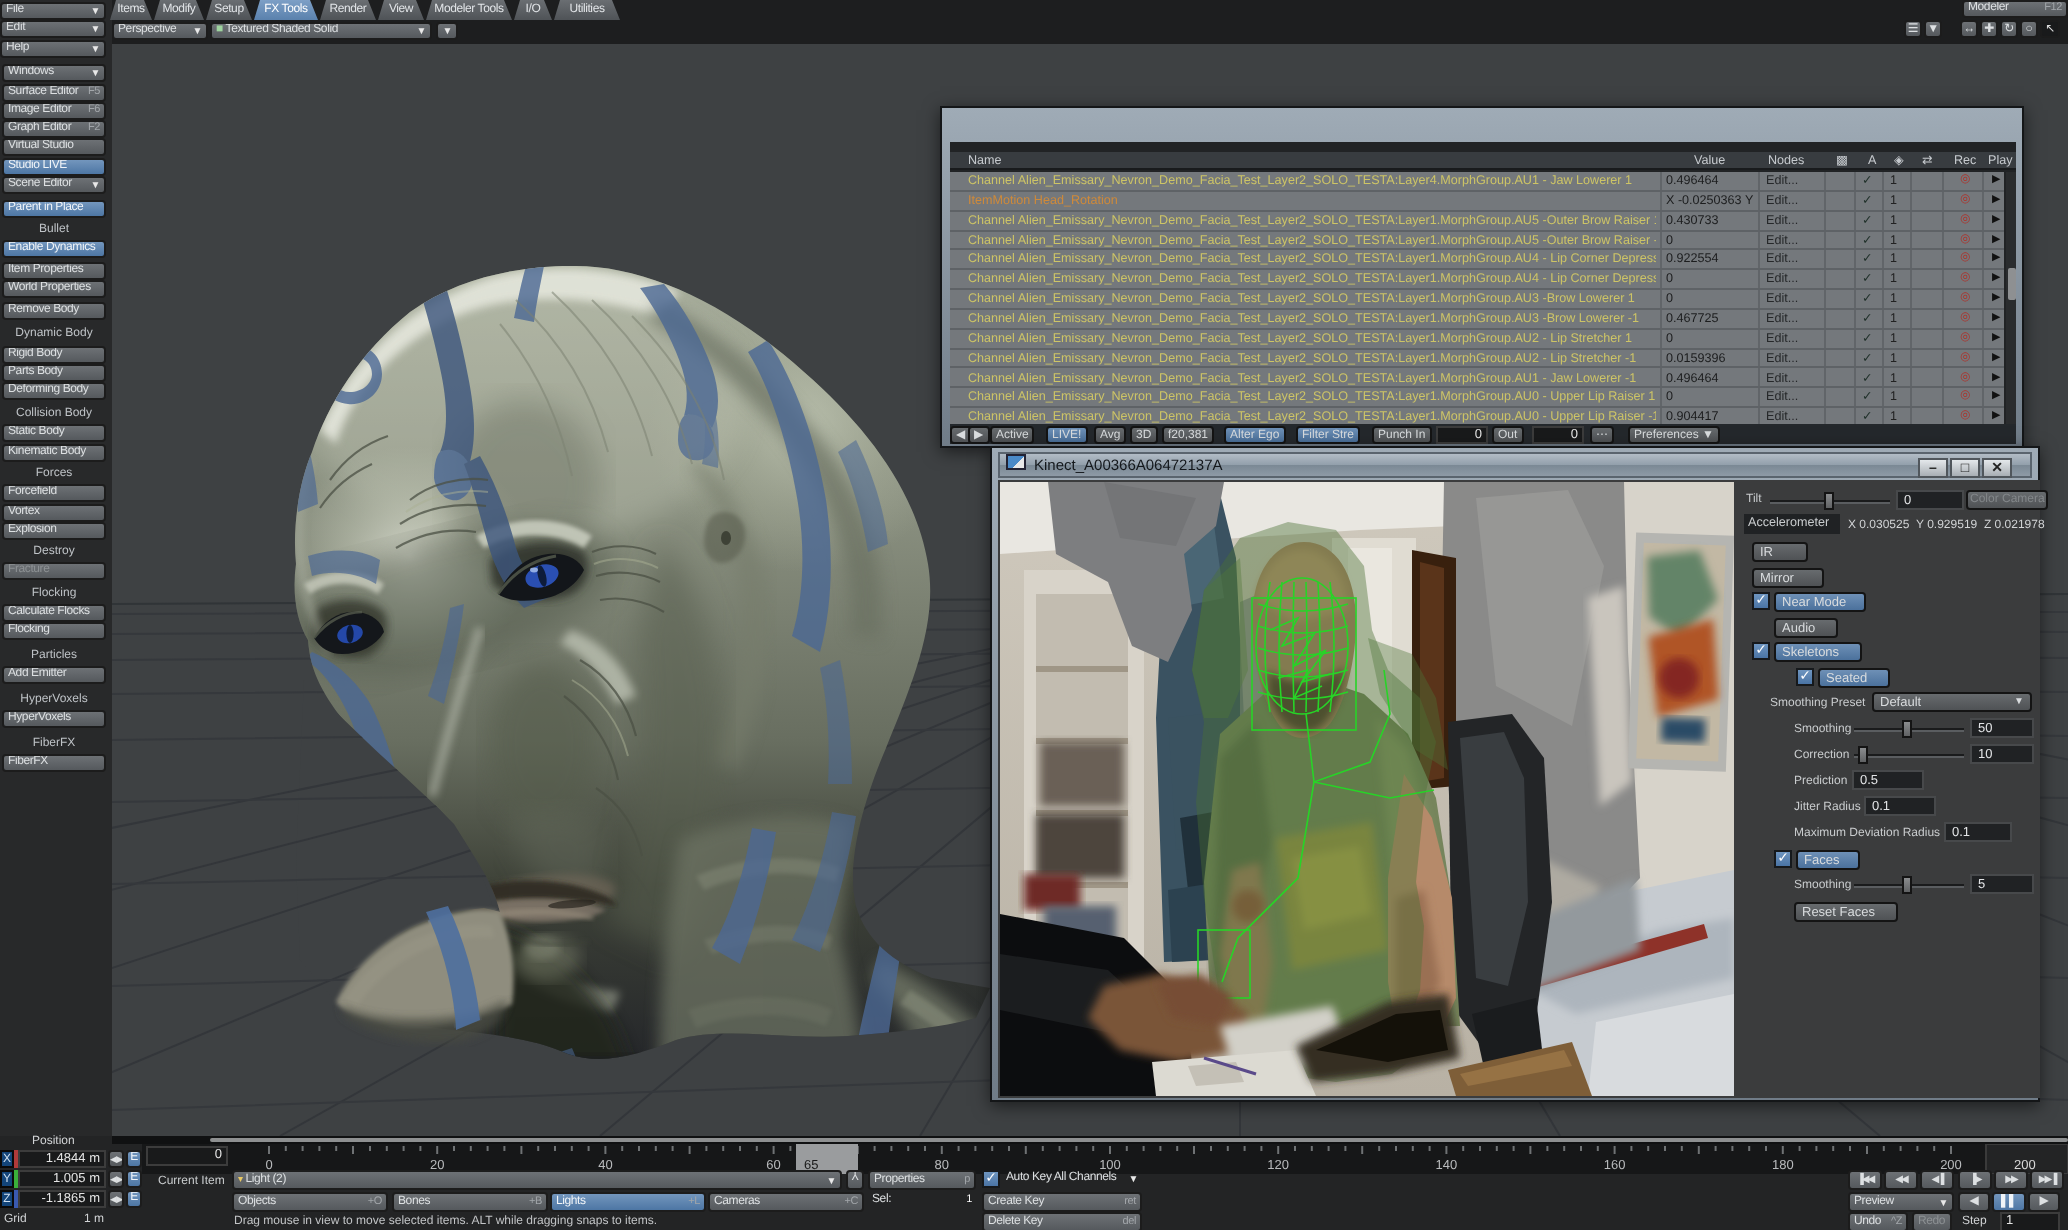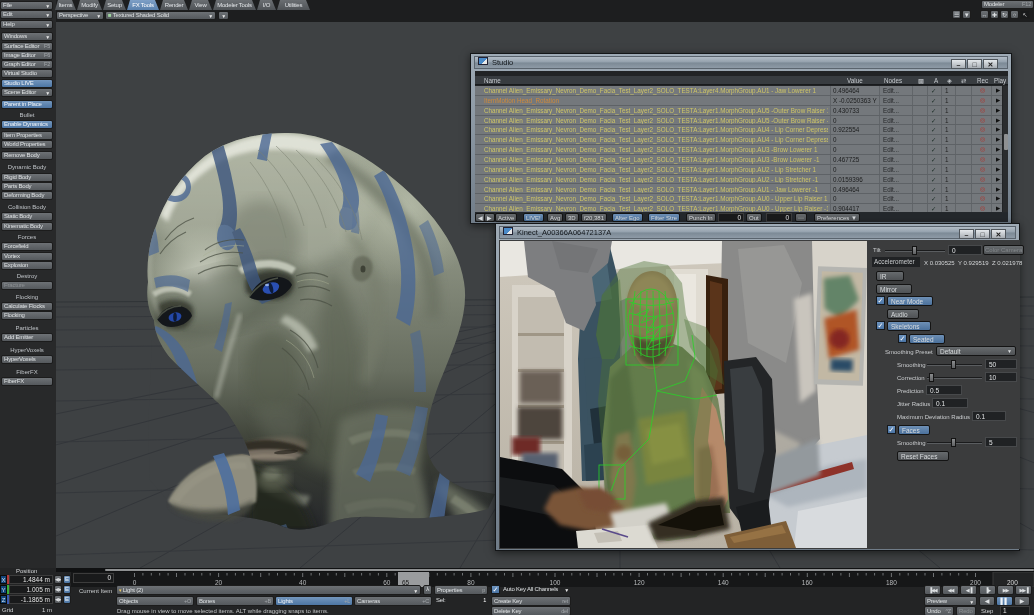--- a/index.html
+++ b/index.html
@@ -472,21 +472,20 @@
 <div class="btn blue" style="left:996px;top:27.5px;width:17px;height:10px;padding:0;text-align:center;line-height:9px;">▌▌</div>
 <div class="btn" style="left:1014px;top:27.5px;width:16px;height:10px;padding:0;text-align:center;line-height:9px;">▶</div>
 <div class="klbl" style="left:117px;top:39px;color:#c2c4c6;">Drag mouse in view to move selected items. ALT while dragging snaps to items.</div>
 <div class="btn" style="left:491px;top:37.5px;width:80px;height:10px;line-height:8px;">Delete Key<span class="sc">del</span></div>
 <div class="btn" style="left:924px;top:37.5px;width:30px;height:10px;line-height:8px;">Undo<span class="sc">^Z</span></div>
 <div class="btn dim" style="left:956px;top:37.5px;width:20px;height:10px;line-height:8px;">Redo</div>
 <div class="klbl" style="left:981px;top:39px;color:#d2d4d6;">Step</div>
 <div class="fld" style="left:1000px;top:37.5px;width:30px;text-align:left;">1</div>
 </div>
 <div class="win" style="left:470px;top:53px;width:542px;height:171px;">
-      <div class="ttl"><span style="display:inline-block;width:10px;height:8px;background:linear-gradient(135deg,#4a8ac8 60%,#e8e8e8 60%);margin:0 4px 0 3px;border:1px solid #223;"></span>Studio<div class="wbtn" style="right:41px;">–</div><div class="wbtn" style="right:25px;">□</div><div class="wbtn" style="right:9px;">✕</div></div>
       <div class="abs" style="left:4px;top:17px;width:533px;height:146px;background:#212325;">
         <div class="abs" style="left:0;top:5px;width:533px;height:9px;background:#383c40;border-bottom:1px solid #191b1d;color:#c6cace;font-size:6.3px;line-height:9px;">
           <span style="position:absolute;left:9px;">Name</span>
           <span style="position:absolute;left:372px;">Value</span>
           <span style="position:absolute;left:409px;">Nodes</span>
           <span style="position:absolute;left:443px;">▩</span>
           <span style="position:absolute;left:459px;">A</span>
           <span style="position:absolute;left:472px;">◈</span>
           <span style="position:absolute;left:486px;">⇄</span>
           <span style="position:absolute;left:502px;">Rec</span>

